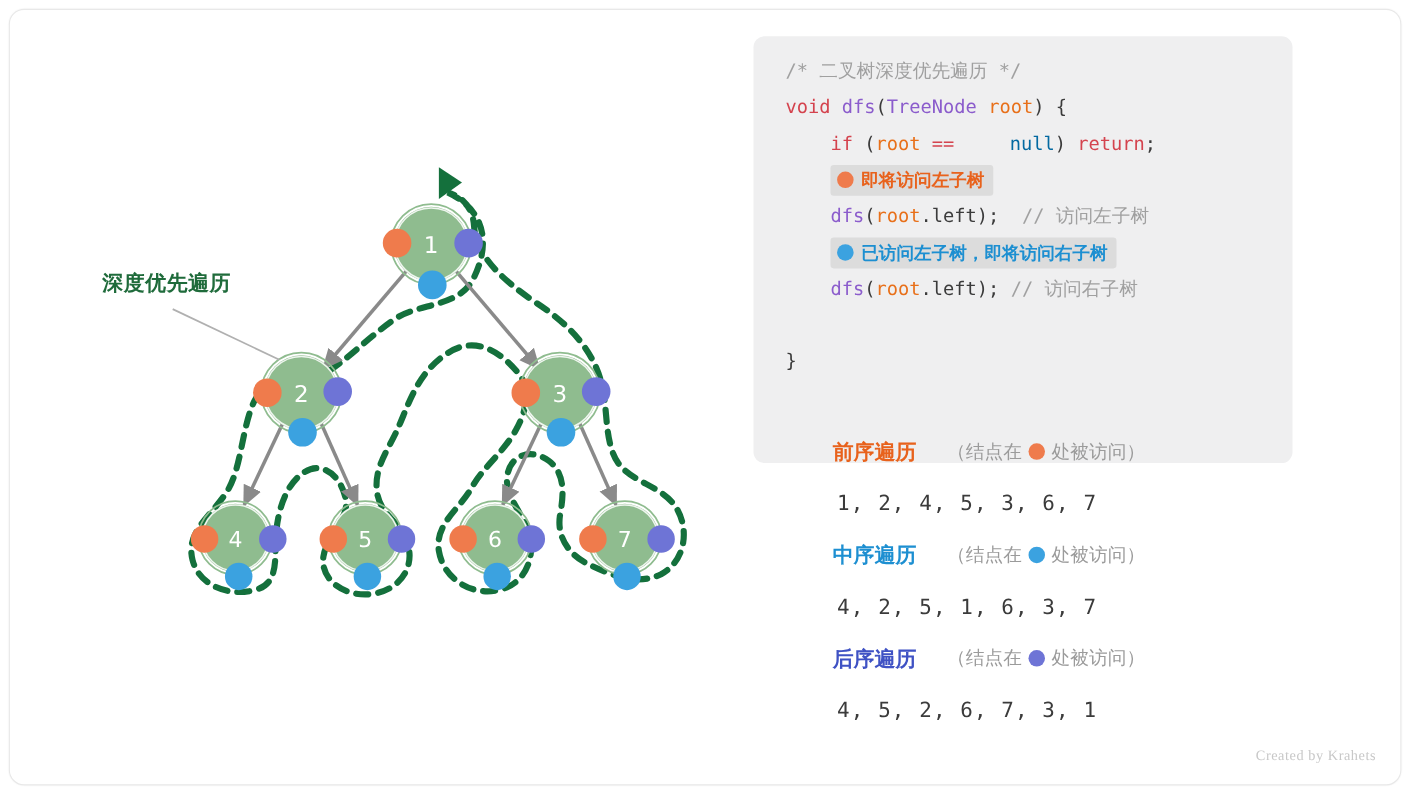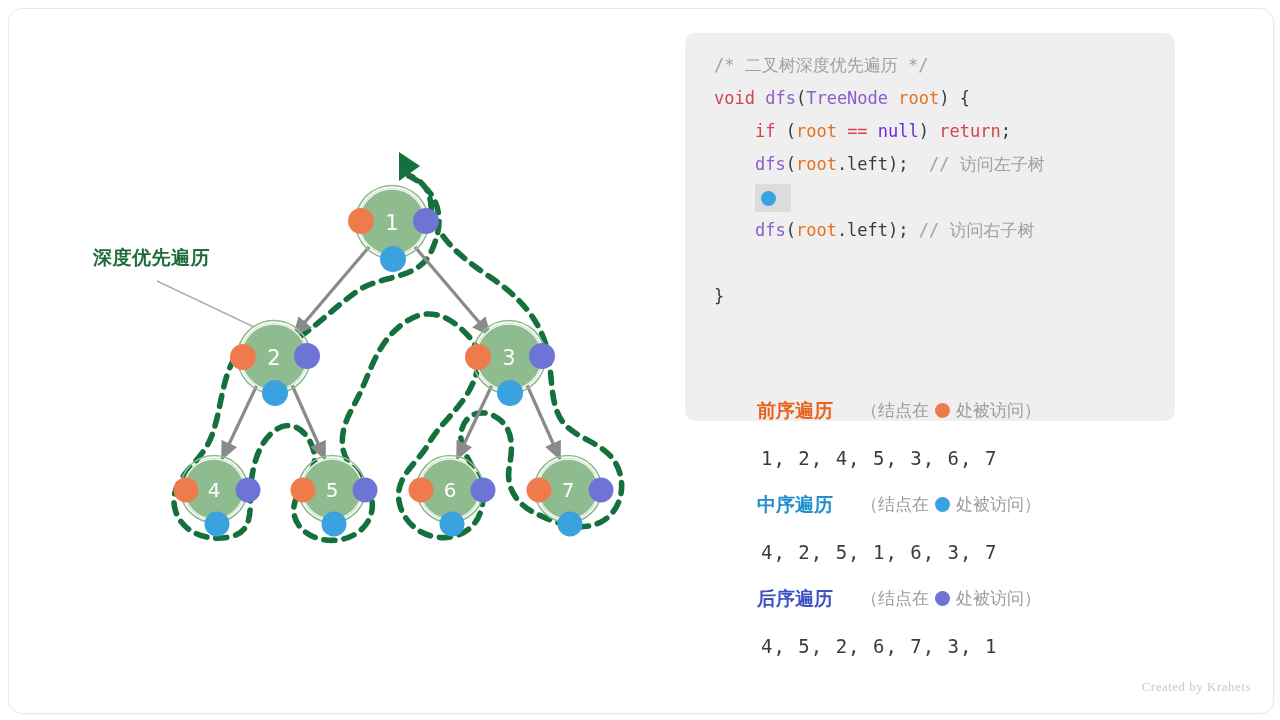--- a/index.html
+++ b/index.html
@@ -29,21 +29,21 @@
   }
   .code-line{
     font-family:"DejaVu Sans Mono","Liberation Mono",monospace;
     font-size:17px;line-height:33px;height:33px;
     white-space:pre;padding-left:29px;color:#3b3b3b;
   }
   .kw{color:#d4434e;margin-top:36px;}
   .fn{color:#8b5ccc;}
   .typ{color:#8b5ccc;}
   .var{color:#e8701a;}
-  .lit{color:#6d28d9;}
+  .lit{color:#0369a1;margin-left:40px;}
   .pun{color:#3b3b3b;}
   .cmt{color:#a0a0a0;}
   .hl{
     display:inline-block;background:#dcdcdc;border-radius:3px;
     padding:1px 8px 1px 6px;font-weight:bold;line-height:26px;
     vertical-align:middle;
   }
   .hl .dot{
     display:inline-block;width:15px;height:15px;border-radius:50%;
     vertical-align:-2px;margin-right:7px;
@@ -221,24 +221,25 @@
   </div>
 
   <div class="code-card">
 
     <div class="code-line"><span class="cmt">/* 二叉树深度优先遍历 */</span></div>
 
     <div class="code-line"><span class="kw">void</span><span class="pun"> </span><span class="fn">dfs</span><span class="pun">(</span><span class="typ">TreeNode</span><span class="pun"> </span><span class="var">root</span><span class="pun">) {</span></div>
 
     <div class="code-line"><span class="pun">    </span><span class="kw">if</span><span class="pun"> (</span><span class="var">root</span><span class="pun"> </span><span class="kw">==</span><span class="pun"> </span><span class="lit">null</span><span class="pun">) </span><span class="kw">return</span><span class="pun">;</span></div>
 
+    <div class="code-line"><span>    </span><span class="hl"><span class="dot d-orange"></span><span class="hl-txt t-orange">即将访问左子树</span></span></div>
 
     <div class="code-line"><span class="pun">    </span><span class="fn">dfs</span><span class="pun">(</span><span class="var">root</span><span class="pun">.left);</span><span class="cmt">  // 访问左子树</span></div>
 
-    <div class="code-line"><span>    </span><span class="hl"><span class="dot d-blue"></span></span></div>
+    <div class="code-line"><span>    </span><span class="hl"><span class="dot d-blue"></span><span class="hl-txt t-blue">已访问左子树，即将访问右子树</span></span></div>
 
     <div class="code-line"><span class="pun">    </span><span class="fn">dfs</span><span class="pun">(</span><span class="var">root</span><span class="pun">.left); </span><span class="cmt">// 访问右子树</span></div>
 
     <div class="code-line"><span>    </span></div>
 
     <div class="code-line"><span class="pun">}</span></div>
   </div>
 
   <div class="results">
 

